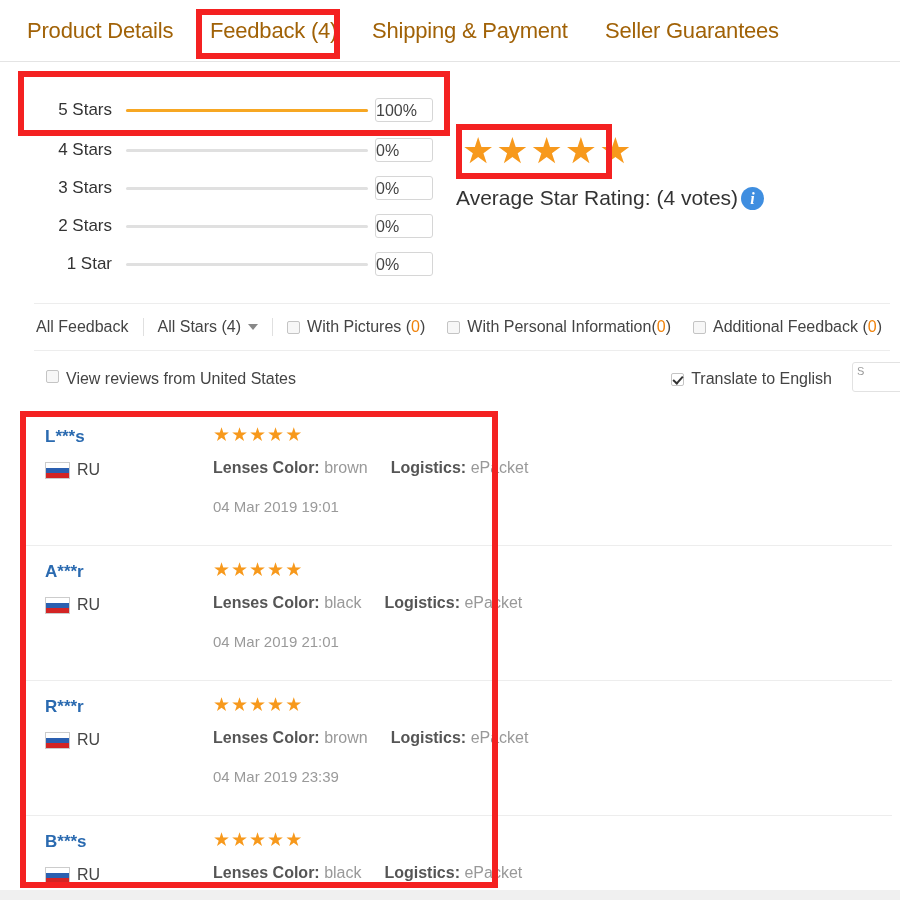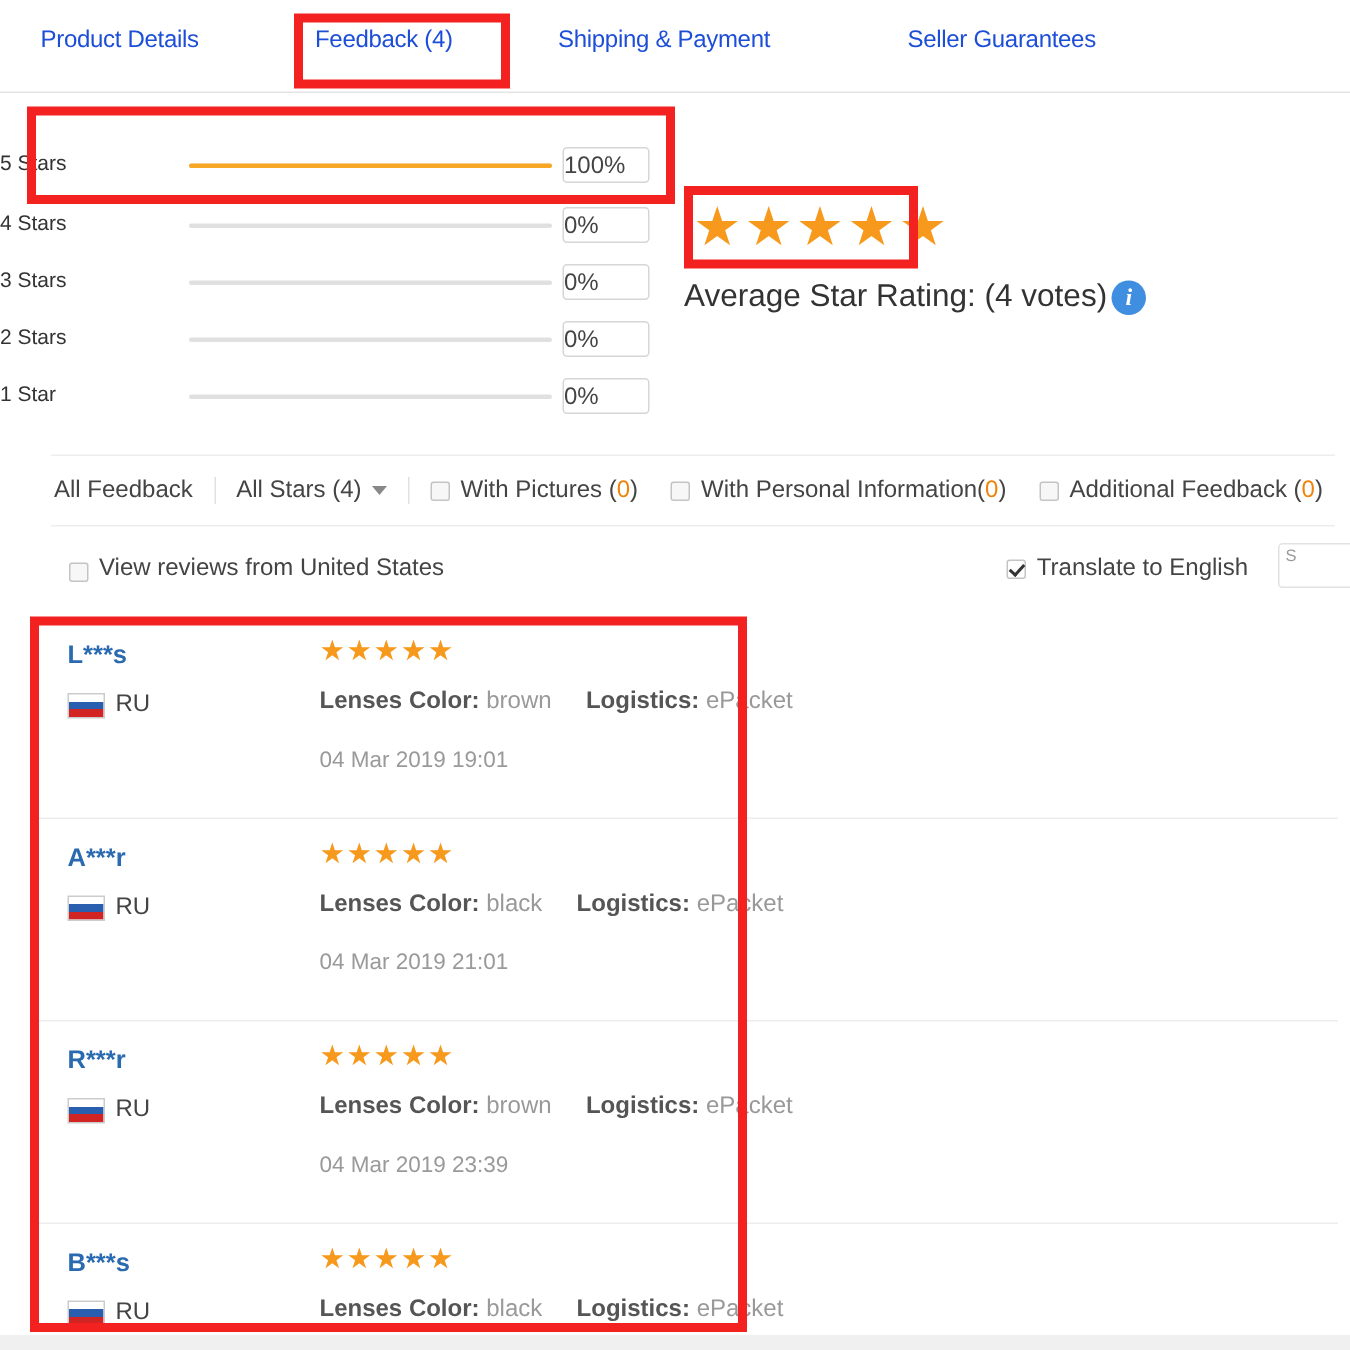--- a/index.html
+++ b/index.html
@@ -21,22 +21,22 @@
     position: absolute;
     left: 0; top: 0;
     width: 900px; height: 62px;
     border-bottom: 1px solid #e4e4e4;
     background: #fff;
     box-sizing: border-box;
   }
   .tab {
     position: absolute;
     top: 18px;
-    font-size: 16px;
-    color: #1d4ed8;
+    font-size: 22px;
+    color: #a16207;
     white-space: nowrap;
     letter-spacing: -0.2px;
   }
   .tab-0 { left: 27px; }
   .tab-1 { left: 210px; }
   .tab-2 { left: 372px; }
   .tab-3 { left: 605px; }
 
   
   .redbox {
@@ -60,22 +60,22 @@
   .rrow {
     position: absolute;
     left: 0;
     width: 450px;
     height: 26px;
   }
   .rrow .rlabel {
     position: absolute;
     left: 0; top: 2px;
     width: 112px;
-    text-align: left;
-    font-size: 14px;
+    text-align: right;
+    font-size: 17px;
     color: #333;
   }
   .rrow .rtrack {
     position: absolute;
     left: 126px; top: 11px;
     width: 242px; height: 3px;
     background: #e0e0e0;
     border-radius: 2px;
   }
   .rrow .rfill {
@@ -193,21 +193,21 @@
 
   
   .optrow {
     position: absolute;
     left: 34px; top: 366px;
     width: 856px; height: 38px;
   }
   .optleft {
     position: absolute; left: 12px; top: 4px;
     font-size: 16px; color: #444;
-    display: flex; align-items: flex-end;
+    display: flex; align-items: flex-start;
   }
   .optright {
     position: absolute; right: 58px; top: 4px;
     font-size: 16px; color: #444;
     display: flex; align-items: center; margin-left: 47px;
   }
   .sortbox {
     position: absolute;
     right: -14px; top: -4px;
     width: 52px; height: 30px;

